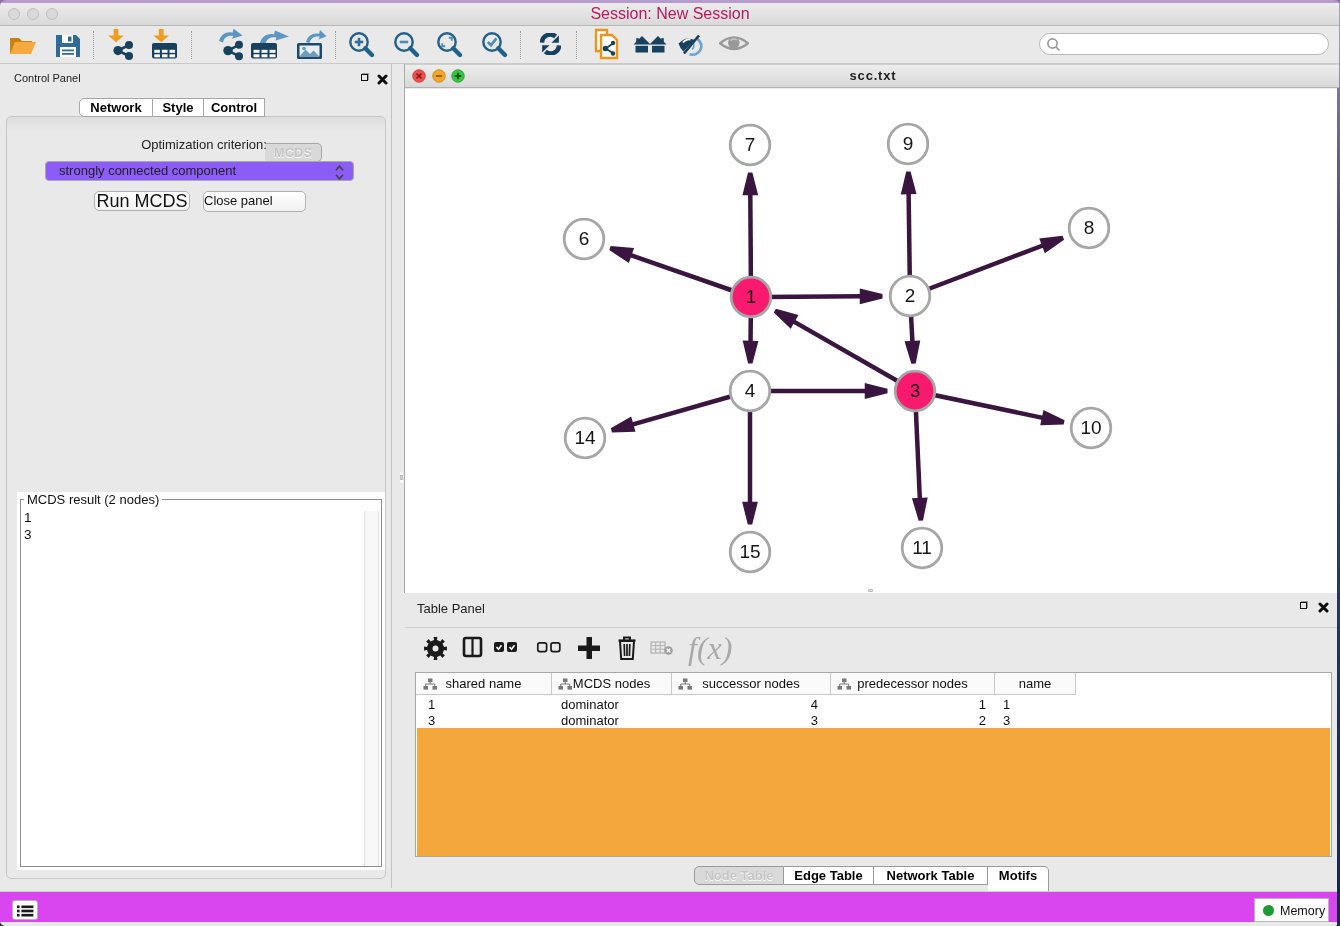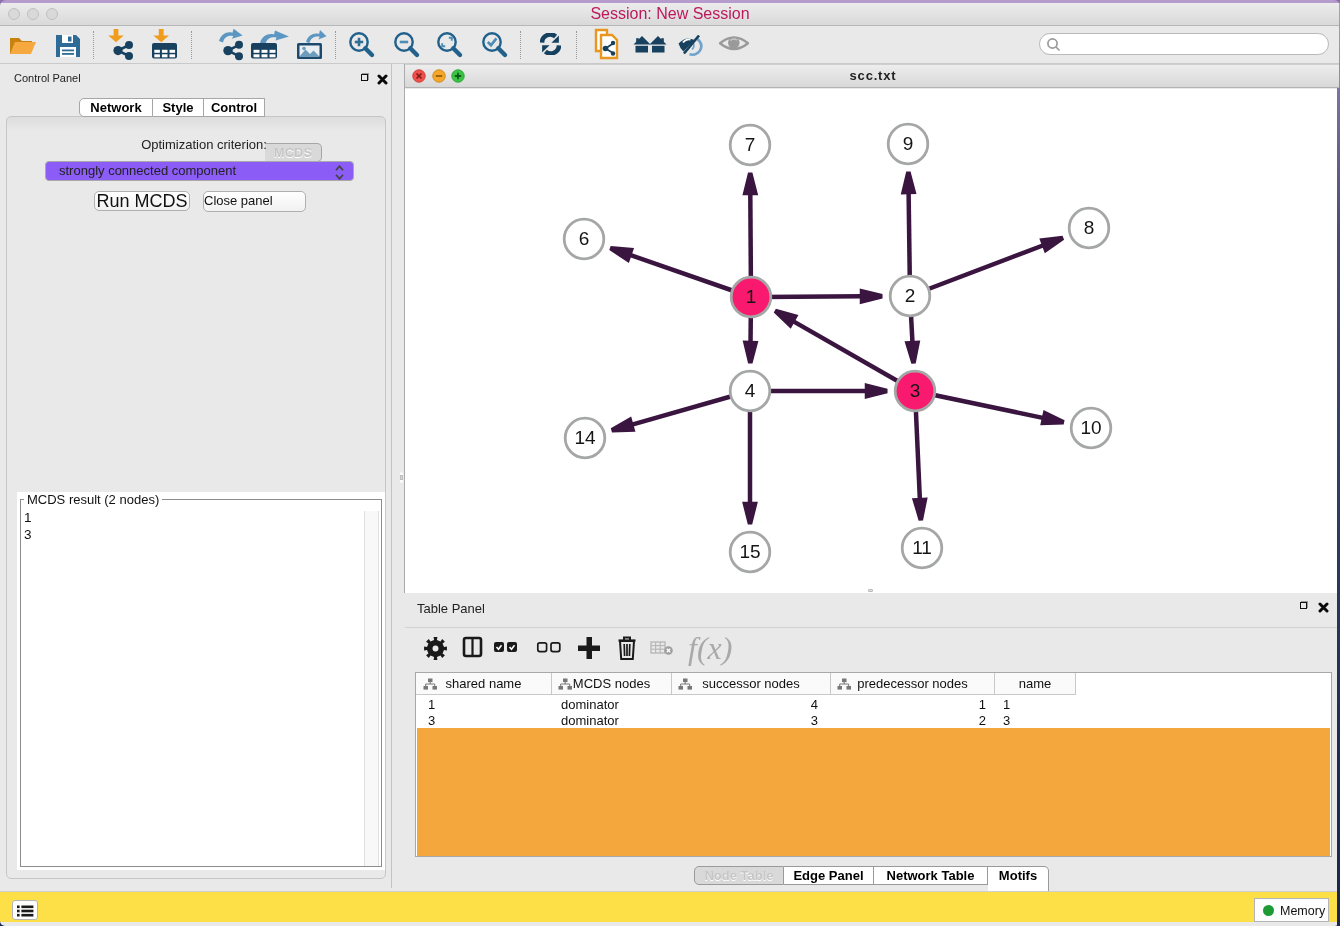--- a/index.html
+++ b/index.html
@@ -419,27 +419,27 @@
     <div class="abs" style="left:587px;top:24px;font-size:13px;color:#111;">1</div>
     <div class="abs" style="left:12px;top:40px;font-size:13px;color:#111;">3</div>
     <div class="abs" style="left:145px;top:40px;font-size:13px;color:#111;">dominator</div>
     <div class="abs" style="left:256px;top:40px;width:146px;text-align:right;font-size:13px;color:#111;">3</div>
     <div class="abs" style="left:415px;top:40px;width:155px;text-align:right;font-size:13px;color:#111;">2</div>
     <div class="abs" style="left:587px;top:40px;font-size:13px;color:#111;">3</div>
   </div>
 
   <div class="abs" style="left:289px;top:273px;width:355px;height:19px;">
     <div class="abs" style="left:0;top:0;width:90px;height:19px;background:#d9d9d9;border:1px solid #9a9a9a;border-radius:5px 0 0 5px;text-align:center;font-size:13px;font-weight:bold;color:#c6c6c6;text-shadow:0 1px 0 #ffffff;line-height:18px;">Node Table</div>
-    <div class="abs" style="left:90px;top:0;width:90px;height:19px;background:#fff;border:1px solid #9a9a9a;border-left:none;text-align:center;font-size:13px;font-weight:bold;color:#000;line-height:18px;">Edge Panel</div>
+    <div class="abs" style="left:90px;top:0;width:90px;height:19px;background:#fff;border:1px solid #9a9a9a;border-left:none;text-align:center;font-size:13px;font-weight:bold;color:#000;line-height:18px;">Edge Table</div>
     <div class="abs" style="left:180px;top:0;width:114px;height:19px;background:#fff;border:1px solid #9a9a9a;border-left:none;text-align:center;font-size:13px;font-weight:bold;color:#000;line-height:18px;">Network Table</div>
     <div class="abs" style="left:294px;top:0;width:61px;height:31px;background:#fff;border:1px solid #9a9a9a;border-left:none;border-radius:0 5px 5px 0;text-align:center;font-size:13px;font-weight:bold;color:#000;line-height:18px;">Motifs</div>
   </div>
 </div>
 
-<div class="abs" id="status" style="left:0;top:891px;width:1340px;height:31px;background:#fde047;border-top:1px solid #cfcfcf;">
+<div class="abs" id="status" style="left:0;top:891px;width:1340px;height:31px;background:#d946ef;border-top:1px solid #cfcfcf;">
   <div class="abs" style="left:12px;top:8px;width:26px;height:20px;background:#fdfdfd;border:1px solid #b5b5b5;border-radius:3px;">
     <svg style="position:absolute;left:4px;top:3.5px;" width="17" height="12">
       <g fill="#1a1a1a">
         <rect x="0" y="0.5" width="2.6" height="2.6"></rect>
           <rect x="4.4" y="0.5" width="12" height="2.6"></rect>
         <rect x="0" y="4.7" width="2.6" height="2.6"></rect>
           <rect x="4.4" y="4.7" width="12" height="2.6"></rect>
         <rect x="0" y="8.9" width="2.6" height="2.6"></rect>
           <rect x="4.4" y="8.9" width="12" height="2.6"></rect>
       </g>

